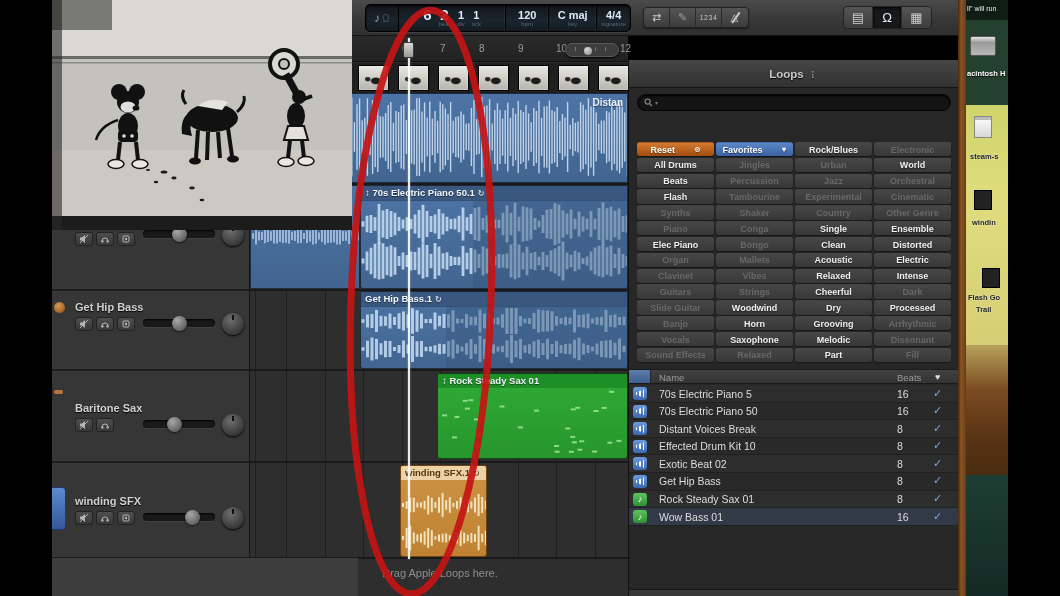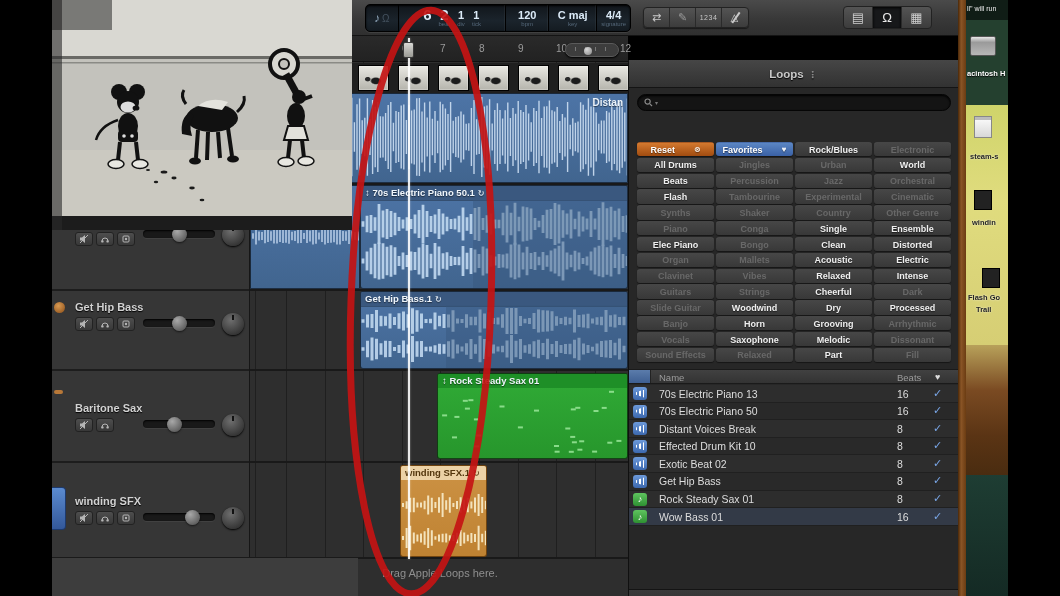--- a/index.html
+++ b/index.html
@@ -683,21 +683,21 @@
     <div class="listhdr">
       <span class="bluecell"></span>
       <span class="hname">Name</span>
       <span class="hbeats">Beats</span>
       <span class="hheart">♥</span>
     </div>
 
     <div class="looplist">
       <div class="lrow" data-type="audio">
         <span class="licon"></span>
-        <span class="lname">70s Electric Piano 13</span>
+        <span class="lname">70s Electric Piano 5</span>
         <span class="lbeats">16</span>
         <span class="lcheck">✓</span>
       </div>
       <div class="lrow" data-type="audio">
         <span class="licon"></span>
         <span class="lname">70s Electric Piano 50</span>
         <span class="lbeats">16</span>
         <span class="lcheck">✓</span>
       </div>
       <div class="lrow" data-type="audio">

